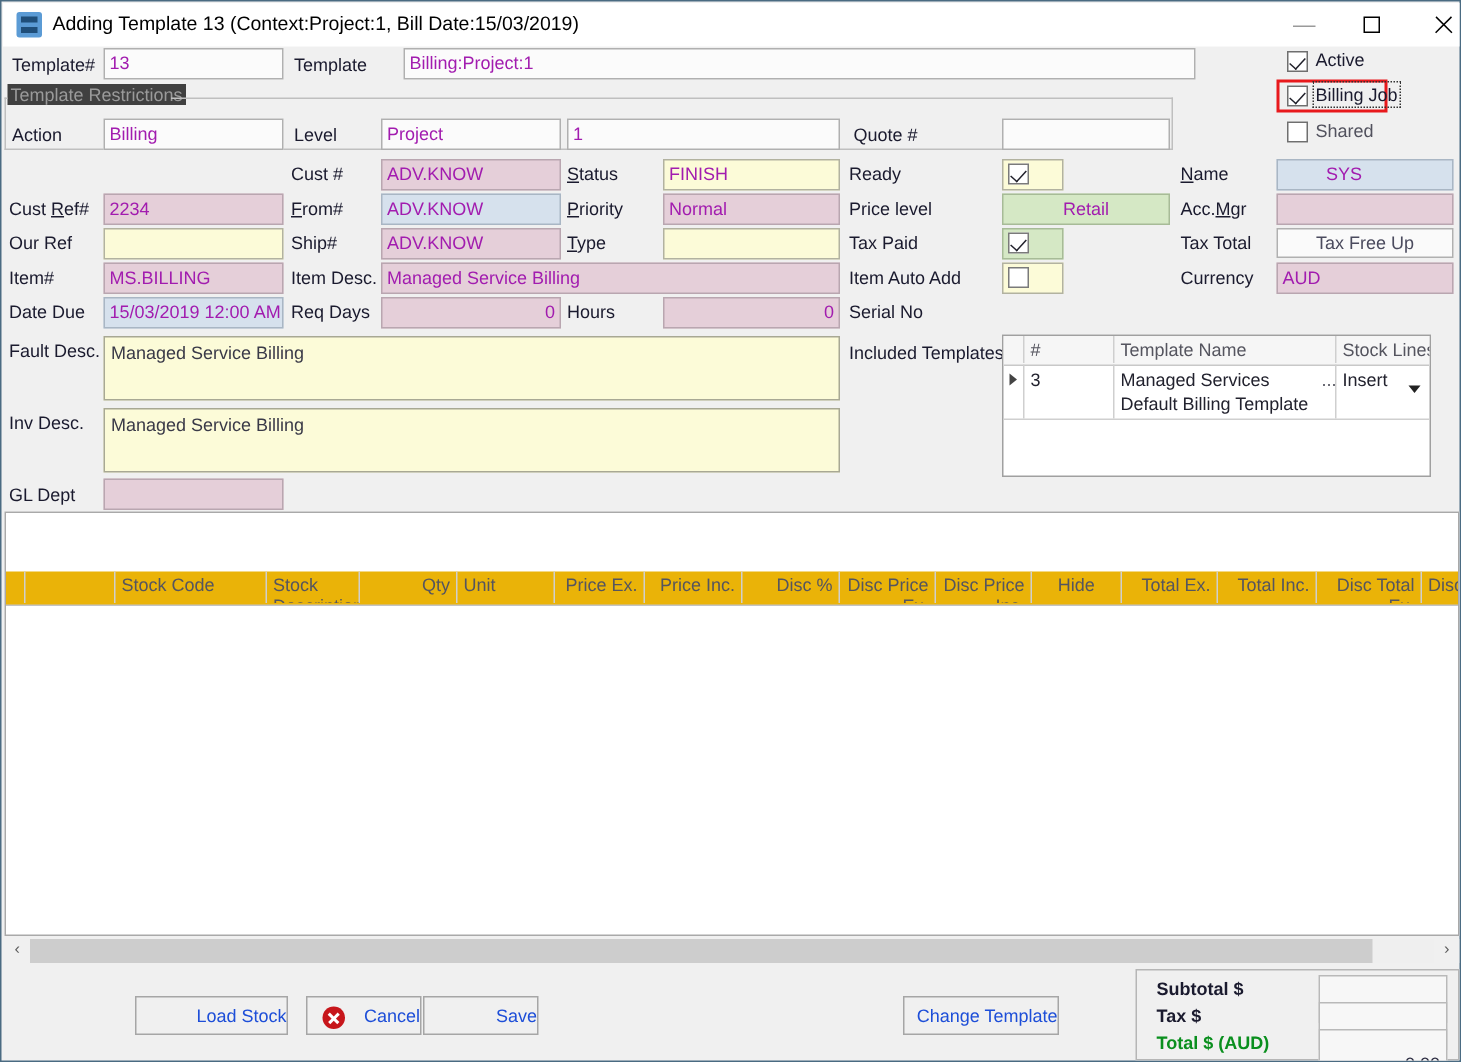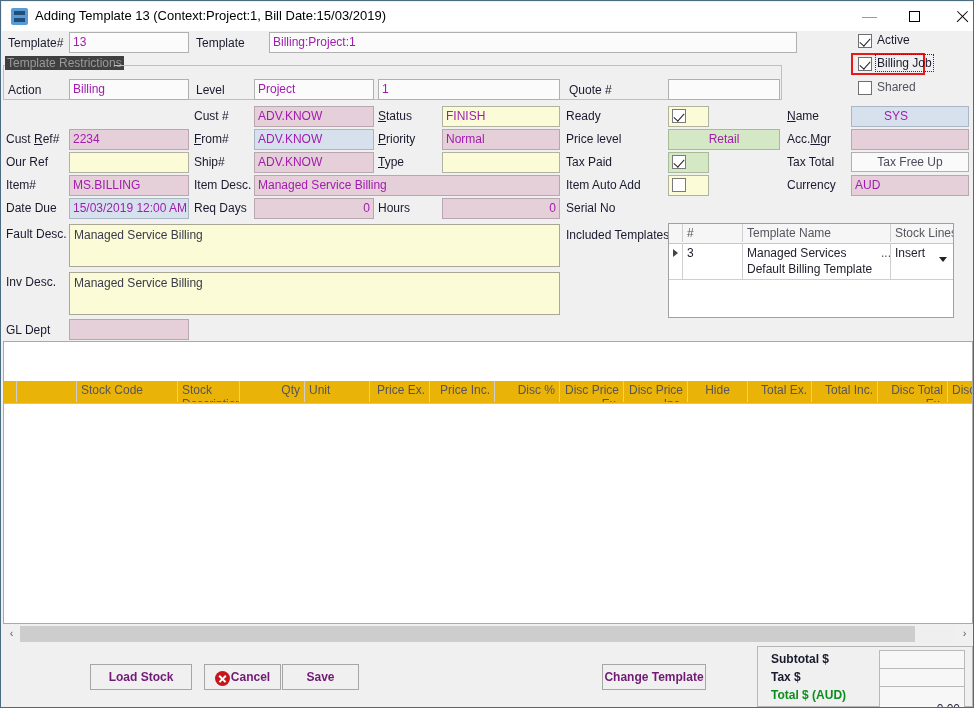--- a/index.html
+++ b/index.html
@@ -90,22 +90,22 @@
 
   
   .hscroll{position:absolute;box-sizing:border-box;background:#f0f0f0;}
   .hs-track{position:absolute;left:17px;top:0;right:17px;height:100%;background:#efefef;}
   .hs-thumb{position:absolute;top:0;height:100%;background:#cdcdcd;}
   .hs-arrow{position:absolute;top:0;width:17px;height:100%;color:#5c5c5c;font-size:11px;
             text-align:center;line-height:15px;}
 
   
   .btn{position:absolute;box-sizing:border-box;border:1px solid #a6a6a6;background:#f0f0f0;
-       font-family:"Liberation Sans",sans-serif;font-size:12px;color:#701a75;
-       text-align:center;line-height:25px;white-space:nowrap;font-weight:bold;}
+       font-family:"Liberation Sans",sans-serif;font-size:12px;color:#1d4ed8;
+       text-align:right;line-height:25px;white-space:nowrap;}
   .xicon{position:absolute;width:15px;height:15px;border-radius:50%;background:#c7161b;}
   .xicon i,.xicon u{position:absolute;left:3px;top:6.7px;width:9px;height:1.6px;background:#fff;display:block;}
   .xicon i{transform:rotate(45deg);}
   .xicon u{transform:rotate(-45deg);}
 
   
   .totpanel{position:absolute;box-sizing:border-box;border:1px solid #b6b6b6;background:#f0f0f0;}
   .totlbl{position:absolute;font-size:12px;font-weight:bold;color:#1a1a2e;white-space:nowrap;}
   .totlbl.green{background:transparent;color:#0a8f1e;}
   .totval{position:absolute;box-sizing:border-box;border:1px solid #b9b9b9;background:#f7f7f7;

